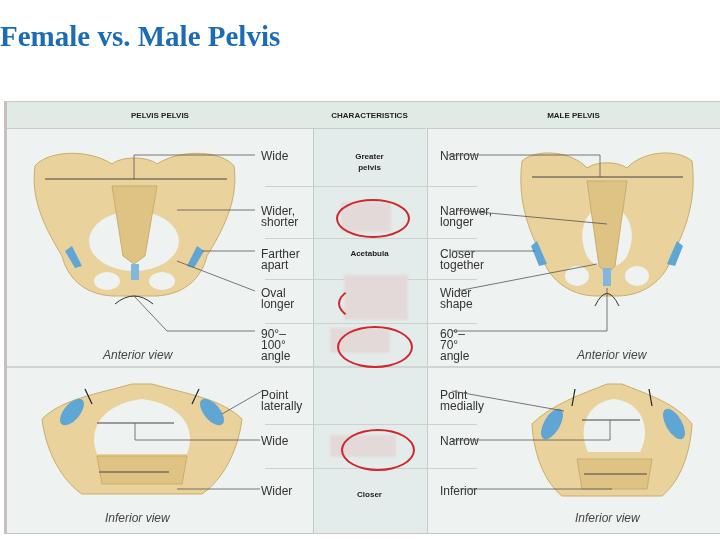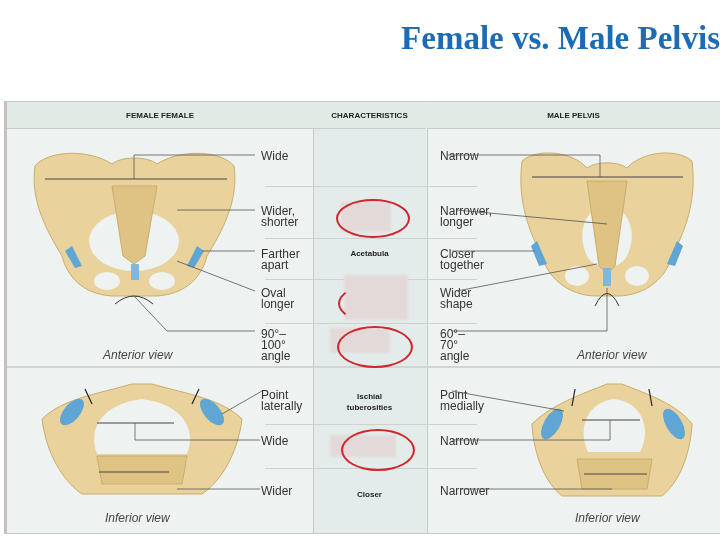--- a/index.html
+++ b/index.html
@@ -1,38 +1,38 @@
 <!DOCTYPE html>
 <html><head>
   <meta charset="utf-8">
   <style>
     html, body { margin:0; padding:0; background:#ffffff; }
     body { width:720px; height:539px; position:relative; overflow:hidden; font-family:"Liberation Sans", sans-serif; }
-    .title { position:absolute; top:20px; left:0; width:720px; text-align:right; font-family:"Liberation Serif", serif; font-weight:bold; font-size:33px; color:#1c6bb5; }
+    .title { position:absolute; top:20px; left:0; width:720px; text-align:left; font-family:"Liberation Serif", serif; font-weight:bold; font-size:29px; color:#1c6bb5; }
     .frame { position:absolute; left:4px; top:101px; width:713px; height:431px; background:#eef3f1; border:1px solid #c7c7c3; border-left:3px solid #c9bfbf; }
     .hdr { position:absolute; top:0; height:26px; background:#e1ebe6; border-bottom:1px solid #c5ccc8; font-size:8px; font-weight:bold; color:#222; display:flex; align-items:center; justify-content:center; }
     .col-char { position:absolute; top:0; left:306px; width:113px; height:431px; background:#e3ecea; border-left:1px solid #c5ccc8; border-right:1px solid #c5ccc8; }
     .hsep { position:absolute; height:1px; background:#cbd3cf; }
     .lbl { position:absolute; font-size:12px; color:#333; line-height:11px; }
     .ch { position:absolute; left:306px; width:113px; text-align:center; font-size:8px; font-weight:bold; color:#222; line-height:11px; }
     .blur { position:absolute; background:#e4d9d9; filter:blur(1px); }
     .oval { position:absolute; border:2px solid #d0262c; border-radius:50%; }
     .caption { position:absolute; font-size:12px; font-style:italic; color:#444; }
     .sectdiv { position:absolute; left:0; width:713px; height:2px; background:#cfd6d2; }
     svg { position:absolute; overflow:visible; }
   </style>
 </head>
 <body>
 
 <div class="title">Female vs. Male Pelvis</div>
 
 <div class="frame">
   <div class="col-char"></div>
 
-  <div class="hdr" style="left:0;width:306px;">FEMALE FEMALE</div>
+  <div class="hdr" style="left:0;width:306px;">PELVIS PELVIS</div>
   <div class="hdr" style="left:306px;width:113px;">CHARACTERISTICS</div>
   <div class="hdr" style="left:420px;width:293px;">MALE PELVIS</div>
 
   <div class="sectdiv" style="top:264px;"></div>
 
   <div class="hsep" style="left:258px;width:212px;top:84px;"></div>
   <div class="hsep" style="left:258px;width:212px;top:136px;"></div>
   <div class="hsep" style="left:258px;width:212px;top:177px;"></div>
   <div class="hsep" style="left:258px;width:212px;top:221px;"></div>
   <div class="hsep" style="left:258px;width:212px;top:322px;"></div>
@@ -40,40 +40,40 @@
 
   <div class="lbl" style="left:254px;top:49px;">Wide</div>
   <div class="lbl" style="left:254px;top:104px;width:40px;">Wider, shorter</div>
   <div class="lbl" style="left:254px;top:147px;width:40px;">Farther apart</div>
   <div class="lbl" style="left:254px;top:186px;width:36px;">Oval longer</div>
   <div class="lbl" style="left:254px;top:227px;width:45px;">90°–100° angle</div>
   <div class="lbl" style="left:254px;top:288px;width:40px;">Point laterally</div>
   <div class="lbl" style="left:254px;top:334px;">Wide</div>
   <div class="lbl" style="left:254px;top:384px;">Wider</div>
 
+  <div class="ch" style="top:49px;padding:0 35px;box-sizing:border-box;">Greater pelvis</div>
   <div class="blur" style="left:334px;top:100px;width:50px;height:30px;"></div>
   <div class="oval" style="left:329px;top:97px;width:70px;height:35px;"></div>
   <div class="ch" style="top:146px;">Acetabula</div>
   <div class="blur" style="left:337px;top:173px;width:64px;height:45px;"></div>
   <div class="oval" style="left:331px;top:183px;width:60px;height:33px;border-right-color:transparent;border-top-color:transparent;border-bottom-color:transparent;"></div>
   <div class="blur" style="left:323px;top:226px;width:60px;height:25px;"></div>
   <div class="oval" style="left:330px;top:224px;width:72px;height:38px;"></div>
-  <div class="ch" style="top:289px;padding:0 25px;box-sizing:border-box;">Ischial tuberosities</div>
   <div class="blur" style="left:323px;top:333px;width:66px;height:22px;"></div>
   <div class="oval" style="left:334px;top:327px;width:70px;height:38px;"></div>
   <div class="ch" style="top:387px;">Closer</div>
 
   <div class="lbl" style="left:433px;top:49px;">Narrow</div>
   <div class="lbl" style="left:433px;top:104px;width:45px;">Narrower, longer</div>
   <div class="lbl" style="left:433px;top:147px;width:40px;">Closer together</div>
   <div class="lbl" style="left:433px;top:186px;width:36px;">Wider shape</div>
   <div class="lbl" style="left:433px;top:227px;width:40px;">60°–70° angle</div>
   <div class="lbl" style="left:433px;top:288px;width:40px;">Point medially</div>
   <div class="lbl" style="left:433px;top:334px;">Narrow</div>
-  <div class="lbl" style="left:433px;top:384px;">Narrower</div>
+  <div class="lbl" style="left:433px;top:384px;">Inferior</div>
 
   <div class="caption" style="left:96px;top:246px;">Anterior view</div>
   <div class="caption" style="left:570px;top:246px;">Anterior view</div>
   <div class="caption" style="left:98px;top:409px;">Inferior view</div>
   <div class="caption" style="left:568px;top:409px;">Inferior view</div>
 
   <svg style="left:20px;top:44px;" width="215" height="160" viewBox="0 0 215 160">
     <path d="M8,20 C20,5 60,2 85,18 C95,10 120,10 130,18 C155,2 195,5 207,20 C212,55 195,85 180,110 C175,130 160,148 130,150 L85,150 C55,148 40,130 35,110 C20,85 3,55 8,20 Z" fill="#e9d29c" stroke="#c9ad6c" stroke-width="1"></path>
     <ellipse cx="107" cy="95" rx="45" ry="30" fill="#eef3f1"></ellipse>
     <path d="M85,40 L130,40 L118,110 L107,118 L96,110 Z" fill="#dfc385" stroke="#c9ad6c"></path>

